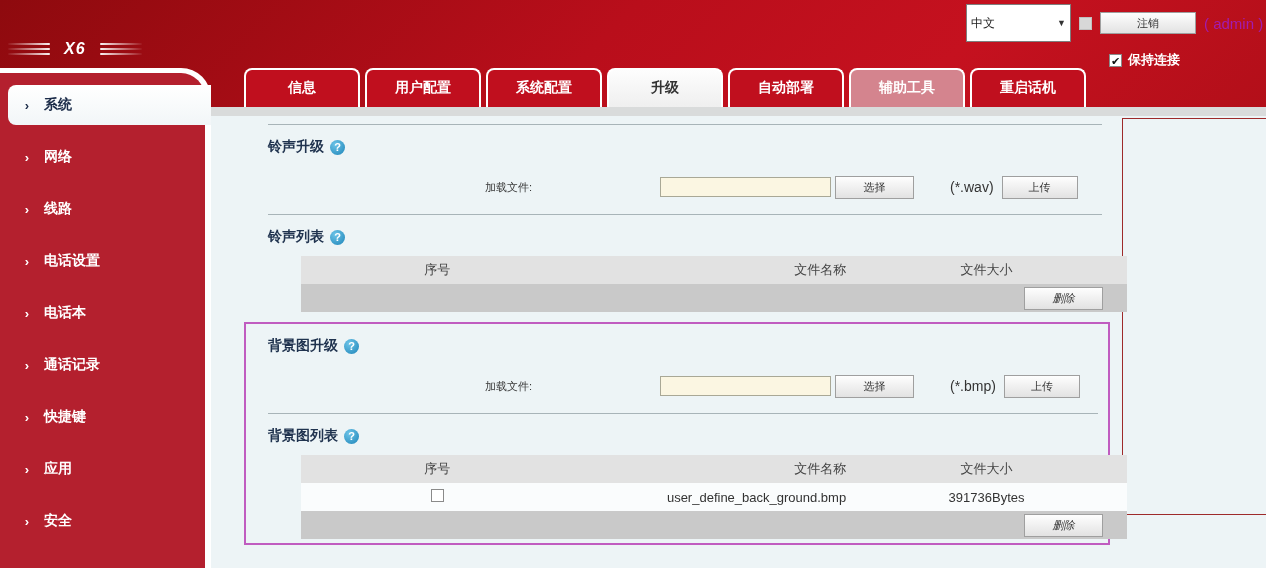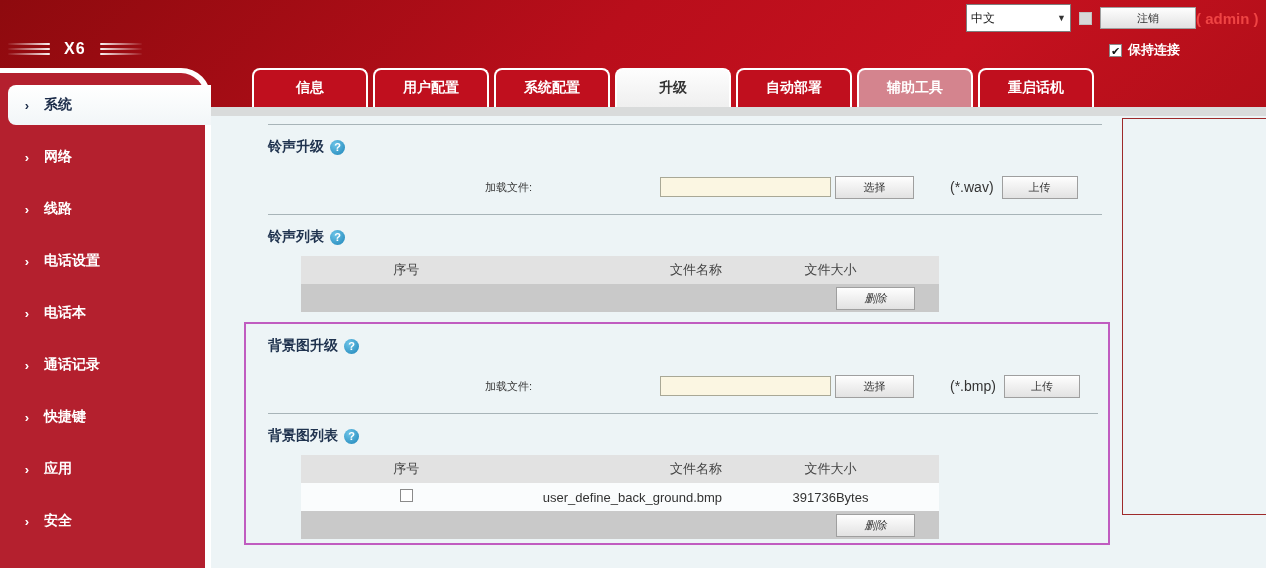--- a/index.html
+++ b/index.html
@@ -3,48 +3,48 @@
 <meta charset="utf-8">
 <style>
   * { margin:0; padding:0; box-sizing:border-box; }
   html,body { width:1266px; height:568px; overflow:hidden;
     font-family:"Liberation Sans","DejaVu Sans",sans-serif; }
   body { position:relative;
     background:linear-gradient(135deg,#8e0a0e 0%,#b90e1b 35%,#c5111f 55%,#9c0c12 100%); }
 
   
   .topbar { position:absolute; left:0; top:0; right:0; height:68px; }
-  .logo-wrap { position:absolute; left:8px; top:40px; display:flex; align-items:center; }
+  .logo-wrap { position:absolute; left:8px; top:40px; display:flex; align-items:center;font-style:italic; }
   .deco-lines { display:flex; flex-direction:column; gap:3px; width:42px; }
   .deco-lines i { display:block; height:2px; border-radius:1px;
     background:linear-gradient(to right,rgba(255,255,255,.05),rgba(255,255,255,.95)); }
   .deco-lines.rhs i { background:linear-gradient(to left,rgba(255,255,255,.05),rgba(255,255,255,.95)); }
   .logo-text { color:#fff; font-weight:bold; font-size:16px; margin:0 14px; letter-spacing:1px; }
 
   .top-controls { position:absolute; right:0; top:4px; width:300px; }
   .top-row1 { display:flex; align-items:center; }
-  .lang-select { width:105px; height:28px; background:#fff; border:1px solid #7e7e7e;
+  .lang-select { width:105px; height:38px; background:#fff; border:1px solid #7e7e7e;
     display:flex; align-items:center; justify-content:space-between; padding:9px 4px;
     font-size:12px; color:#222; }
   .lang-arrow { font-size:9px; color:#333; }
   .cb { display:inline-block; width:13px; height:13px; background:#fff;
     border:1px solid #8a8a8a; font-size:11px; line-height:12px; text-align:center;
     color:#111; overflow:hidden; }
   .cb.plain { background:#d8d8d8; border-color:#c0c0c0; }
   .top-cb { margin-left:8px; }
   .btn { display:inline-block; background:linear-gradient(#fefefe,#e2e2e2);
     border:1px solid #9f9f9f; color:#333; font-size:11px; text-align:center;
     cursor:pointer; }
   .logout-btn { width:96px; height:22px; line-height:20px; margin-left:8px; }
-  .account { color:#ef4444; font-weight:bold; font-size:15px; white-space:nowrap; }
+  .account { color:#a21caf; font-weight:normal; font-size:15px; margin-left:8px; white-space:nowrap; }
   .top-row2 { display:flex; align-items:center; margin-top:9px; margin-left:143px; }
   .keepalive-label { color:#fff; font-weight:bold; font-size:13px; margin-left:6px; }
 
   
-  .tabs { position:absolute; left:252px; top:68px; display:flex; gap:5px; z-index:3; }
+  .tabs { position:absolute; left:244px; top:68px; display:flex; gap:5px; z-index:3; }
   .tab { width:116px; height:39px; line-height:35px; text-align:center; font-size:14px;
     font-weight:bold; color:#fff; background:#c00f1e; border:2px solid #fff;
     border-bottom:none; border-radius:8px 8px 0 0; cursor:pointer; }
   .tab.active { background:linear-gradient(#fdfdfd,#efefef); color:#333; }
   .tab.muted { background:#d4848e; }
 
   
   .substrip { position:absolute; left:211px; right:0; top:107px; height:9px;
     background:#d9dbdb; z-index:2; }
 
@@ -74,21 +74,21 @@
     background:radial-gradient(circle at 35% 30%,#6cc4e8,#1e84b8); color:#fff;
     font-size:11px; font-weight:bold; cursor:pointer; }
   .form-row { display:flex; align-items:center; height:24px; margin:19px 0 15px 0; }
   .form-label { width:282px; text-align:right; font-size:11px; color:#3a3a3a; }
   .file-input { margin-left:128px; width:171px; height:20px; background:#fbf6e2;
     border:1px solid #a9a896; font-size:12px; padding:0 3px; }
   .browse-btn { width:79px; height:23px; line-height:21px; margin-left:4px; }
   .ext-hint { margin-left:36px; font-size:14px; color:#333; }
   .upload-btn { width:76px; height:23px; line-height:21px; margin-left:8px; }
 
-  .tbl { margin:10px 0 0 51px; width:638px; font-size:13px; color:#444; }
+  .tbl { margin:10px 0 0 51px; width:826px; font-size:13px; color:#444; }
   .tbl-row { display:flex; align-items:center; height:28px; }
   .tbl-head { background:#e2e2e2; }
   .tbl-data { background:#fafcfd; color:#333; }
   .tbl-foot { background:#c9c9c9; justify-content:flex-end;font-style:italic; }
   .col1 { width:33%; text-align:center; }
   .col2 { width:33%; text-align:right; }
   .col3 { width:34%; text-align:center; }
   .delete-btn { width:79px; height:23px; line-height:21px; margin-right:24px; }
 
   .annotation-box { border:2px solid #c05cc0; margin:10px 0 0 -6px;

